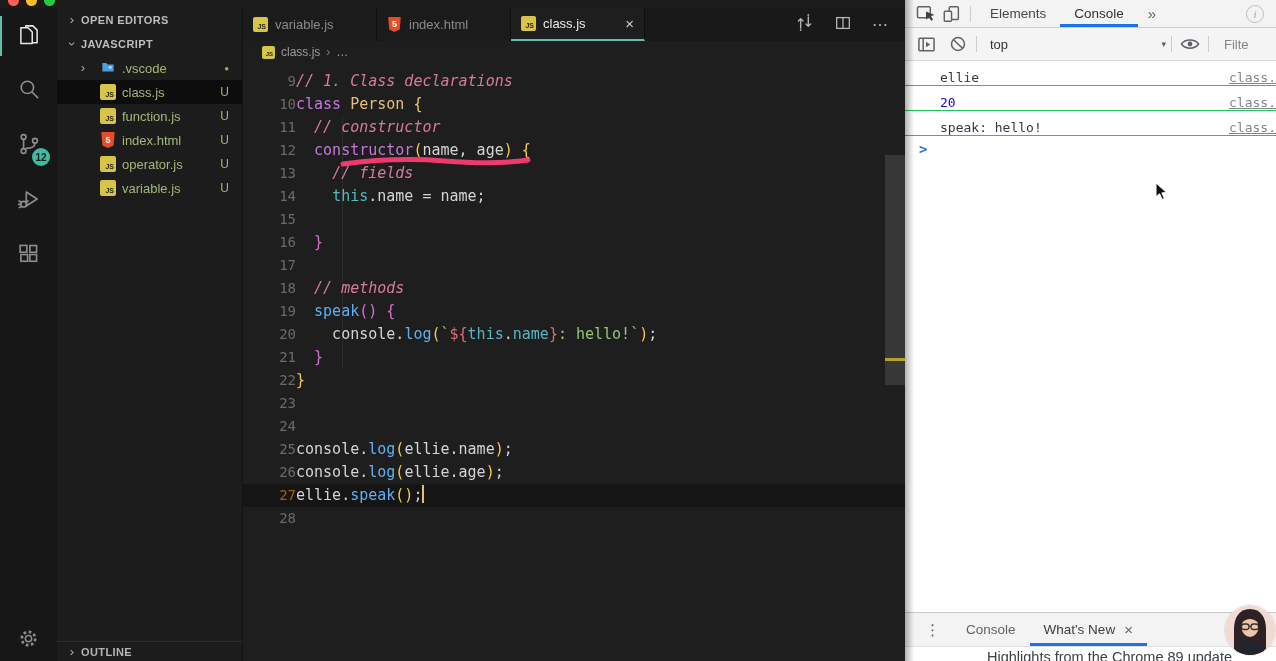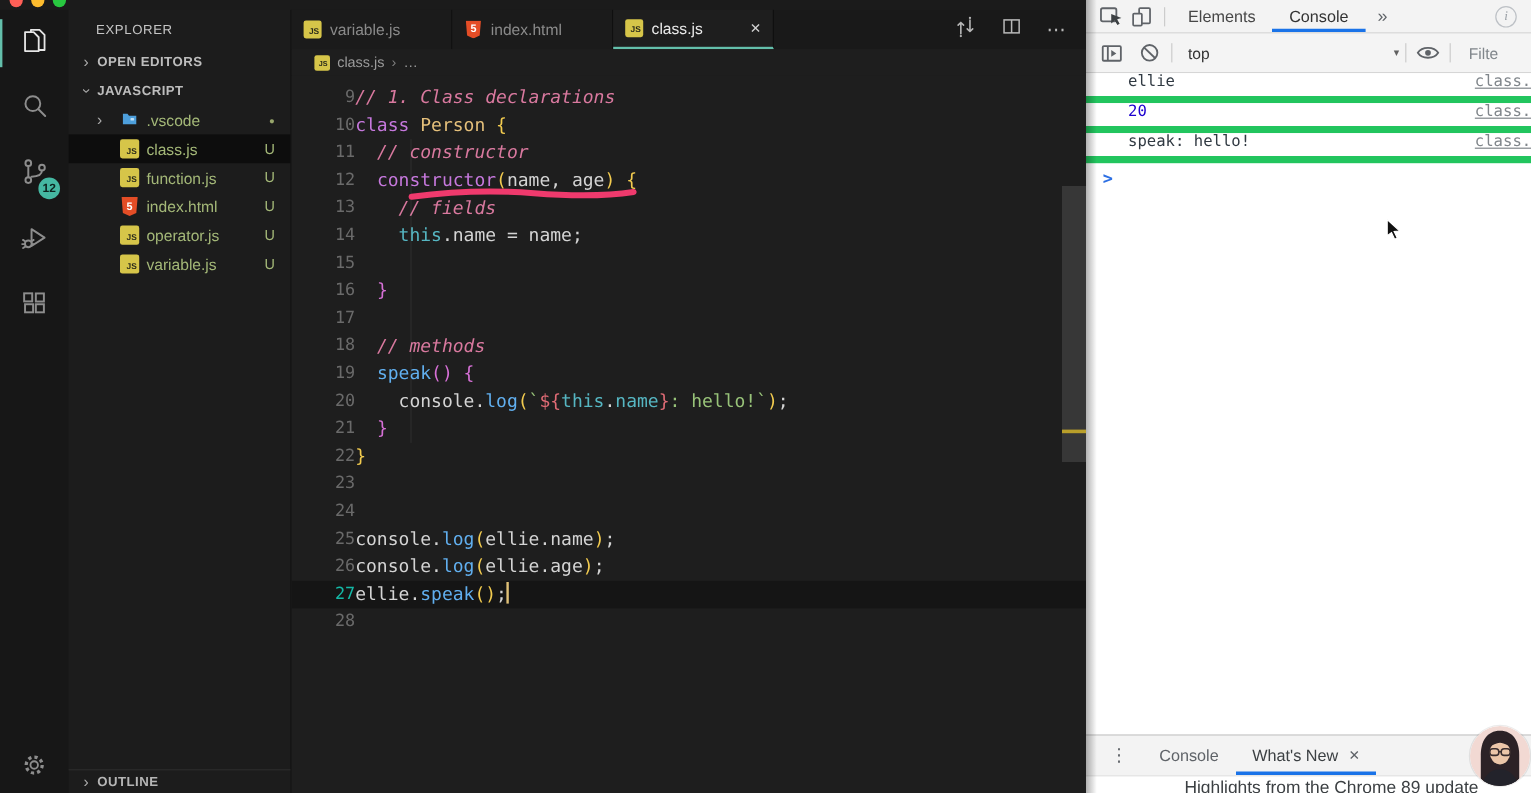--- a/index.html
+++ b/index.html
@@ -48,21 +48,21 @@
   .tab-actions{margin-left:auto;display:flex;align-items:center;gap:20px;padding-right:16px;color:#b8b8b8}
   .ellipsis{font-size:16px;letter-spacing:1px;color:#b8b8b8}
   .breadcrumb{height:22px;display:flex;align-items:center;gap:6px;padding-left:19px;font-size:12px;color:#9c9c9c;background:#1e1e1e}
   .breadcrumb .fi{width:13px;height:13px;font-size:6px}
   .bc-sep{color:#7e7e7e;font-size:12px}
 
   .codearea{position:relative;flex:1;background:#1e1e1e;padding-top:7px;font-family:"DejaVu Sans Mono",monospace;font-size:15px;overflow:hidden}
   .cl{display:flex;height:23px;line-height:23px}
   .cl.current{background:#151515}
   .ln{flex:none;width:53px;text-align:right;color:#6a6a6a;font-size:14px}
-  .cl.current .ln{color:#14b8a6}
+  .cl.current .ln{color:#a16207}
   .ct{flex:none;white-space:pre;color:#d4d4d4}
   .tk-cm{color:#d9799f;font-style:italic}
   .tk-kw{color:#c678dd}
   .tk-cy{color:#56b6c2}
   .tk-fn{color:#61afef}
   .tk-cl{color:#e5c07b}
   .tk-st{color:#98c379}
   .tk-nu{color:#d19a66}
   .tk-pl{color:#d4d4d4}
   .tk-b1{color:#f2cb4f}
@@ -81,21 +81,21 @@
   .dt-ic{display:flex;align-items:center;justify-content:center;width:26px;height:26px;color:#5f6368;flex:none}
   .vsep{width:1px;height:16px;background:#ccc;margin:0 5px;flex:none}
   .dt-tab{height:100%;display:flex;align-items:center;padding:0 14px;font-size:13.5px;color:#474747}
   .dt-tab.active{box-shadow:inset 0 -3px 0 #1a73e8;color:#333}
   .more{font-size:15px;color:#5f6368;padding:0 10px}
   .info{margin-left:auto;margin-right:12px;width:18px;height:18px;border:1.5px solid #bdc1c6;border-radius:50%;color:#9aa0a6;font-size:11px;font-style:italic;font-family:"Liberation Serif",serif;display:flex;align-items:center;justify-content:center;flex:none}
   .dt-toolbar{height:33px;background:#f4f4f4;border-bottom:1px solid #d6d6d6;display:flex;align-items:center;color:#5f6368}
   .ctx{display:flex;align-items:center;justify-content:space-between;width:176px;margin-left:8px;font-size:13px;color:#333}
   .dd{font-size:9px;color:#616161}
   .filter{font-size:13px;color:#80868b;margin-left:10px;white-space:nowrap}
-  .dt-row{height:25px;display:flex;align-items:flex-start;padding-left:35px;border-bottom:6px solid #22c55e;font-family:"DejaVu Sans Mono",monospace;font-size:13px;color:#303942;background:#fff}
+  .dt-row{height:25px;display:flex;align-items:flex-end;padding-left:35px;border-bottom:1px solid #22c55e;font-family:"DejaVu Sans Mono",monospace;font-size:13px;color:#303942;background:#fff}
   .dt-row .msg.num{color:#1c00cf}
   .dt-row .src{margin-left:auto;color:#80868b;text-decoration:underline;white-space:nowrap}
   .dt-prompt{height:26px;display:flex;align-items:center;padding-left:14px;font-family:"DejaVu Sans Mono",monospace;font-size:14px;font-weight:700;color:#2c6fe3}
   .mouse{position:absolute;left:250px;top:182px;z-index:9;pointer-events:none}
   .dt-drawer{position:absolute;left:0;right:0;bottom:0;height:49px;border-top:1px solid #c9c9c9;background:#f3f3f3}
   .drawer-tabs{height:33px;display:flex;align-items:center}
   .kebab{color:#5f6368;font-size:15px;margin:0 12px 0 20px;line-height:1}
   .d-tab{height:100%;display:flex;align-items:center;gap:9px;padding:0 14px;font-size:13.5px;color:#5f6368}
   .d-tab.active{color:#3c4043;box-shadow:inset 0 -3px 0 #1a73e8}
   .d-close{color:#5f6368;font-size:15px;line-height:1}
@@ -167,21 +167,20 @@
         <span>
           <svg width="25" height="25" viewBox="0 0 24 24" fill="none" stroke="currentColor">
             <circle cx="12" cy="13" r="3" stroke-width="1.5"></circle>
             <circle cx="12" cy="13" r="6.4" stroke-width="2.6" stroke-dasharray="2.6 2.42"></circle>
           </svg>
         </span>
       </div>
     </nav>
 
     <aside class="sidebar">
-      <div class="sb-title">EXPLORER</div>
       <div class="sb-sec">
         <span class="chev">›</span>
         <span>OPEN EDITORS</span>
       </div>
       <div class="sb-sec">
         <span class="chev down">›</span>
         <span>JAVASCRIPT</span>
       </div>
       <div id="file-list">
           <div class="file">

